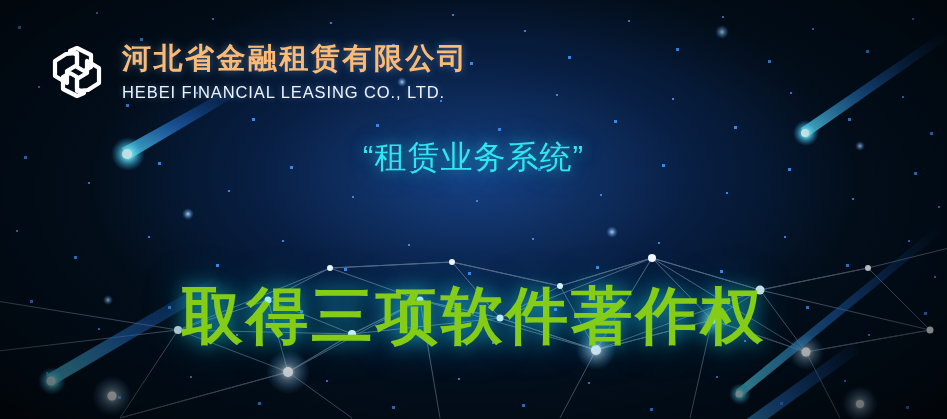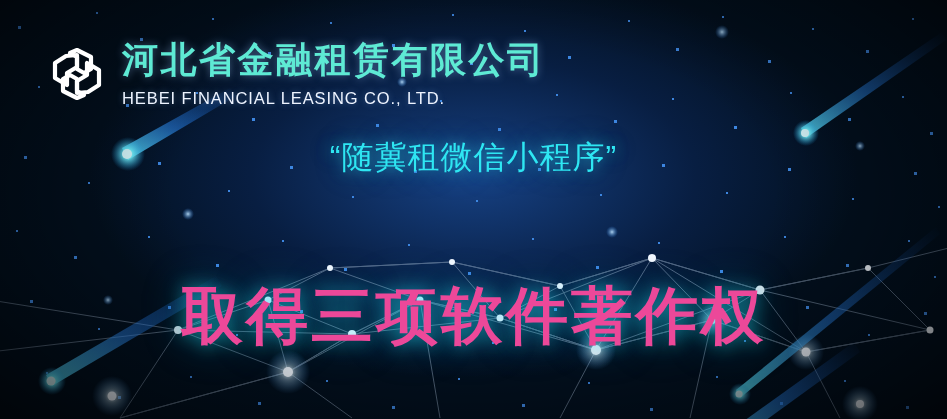--- a/index.html
+++ b/index.html
@@ -32,21 +32,21 @@
   .stars svg,.mesh svg,.meteors svg{display:block;width:947px;height:419px;}
 
   
   .brand{
     position:absolute;left:46px;top:41px;
     display:flex;align-items:center;gap:14px;
   }
   .brand-mark{width:62px;height:62px;flex:0 0 62px;}
   .brand-text{display:flex;flex-direction:column;gap:2px;}
   .brand-cn{
-    color:#5eead4;font-size:36px;line-height:1.06;
+    color:#fdba74;font-size:29px;line-height:1.06;
     font-weight:700;letter-spacing:2.5px;
     text-shadow:0 0 8px rgba(150,200,255,.45);
     white-space:nowrap;
   }
   .brand-en{
     color:#eef4ff;font-size:16.5px;line-height:1.1;
     letter-spacing:.9px;white-space:nowrap;
     text-shadow:0 0 6px rgba(140,190,255,.4);
     margin-top:8px;
   }
@@ -61,21 +61,21 @@
     font-size:32px;line-height:42px;
     font-weight:500;letter-spacing:1px;
     text-shadow:0 0 14px rgba(46,230,242,.55),0 0 30px rgba(30,160,210,.35);
     white-space:nowrap;
   }
 
   
   .headline{
     position:absolute;left:0;right:0;top:283px;
     text-align:center;
-    color:#ec4899;
+    color:#84cc16;
     font-size:62px;line-height:66px;
     font-weight:700;letter-spacing:3px;
     text-shadow:0 0 18px rgba(34,232,245,.6),0 0 42px rgba(20,150,210,.4);
     white-space:nowrap;
   }
 </style>
 </head>
 <body>
 
 <div id="banner">
@@ -322,18 +322,18 @@
         </g>
       </svg>
     </span>
     <span class="brand-text">
       <span class="brand-cn">河北省金融租赁有限公司</span>
       <span class="brand-en">HEBEI FINANCIAL LEASING CO., LTD.</span>
     </span>
   </div>
 
   <div class="products">
-    <div class="product-line">“随冀租微信小程序”</div>
+    <div class="product-line">“租赁业务系统”</div>
   </div>
 
   <div class="headline">取得三项软件著作权</div>
 
 </div>
 
 </body></html>

